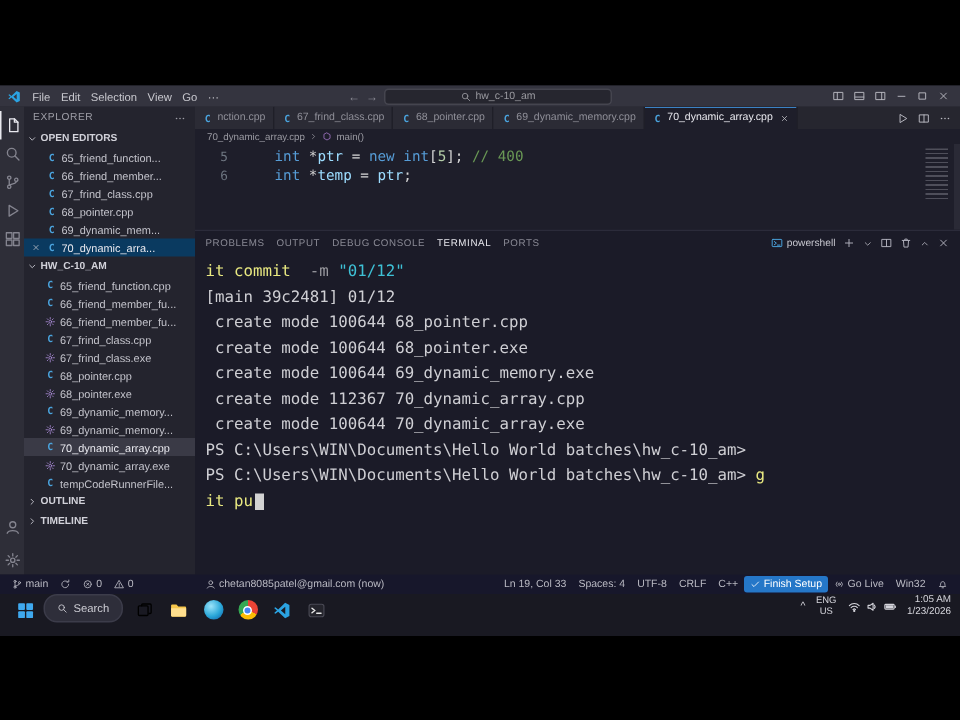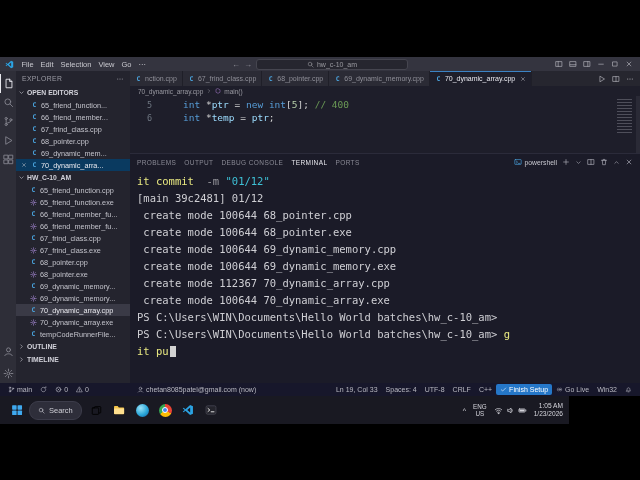--- a/index.html
+++ b/index.html
@@ -95,22 +95,22 @@
           vertical-align:text-bottom;margin-left:1px;}
 
   .statusbar{height:13px;background:#17172b;display:flex;align-items:center;
              font-size:7px;color:#b9b9c2;padding:0 4px;flex:none;}
   .sb-item{display:flex;align-items:center;gap:2px;padding:0 4px;white-space:nowrap;}
   .sb-item.primary{background:#2577c8;color:#fff;border-radius:2px;height:11px;}
   .sb-item.account{margin-left:40px;}
   .sb-right{margin-left:auto;display:flex;align-items:center;}
 
   
-  .taskbar{position:absolute;left:0;top:396px;width:569px;height:28px;
-           background:#191922;display:flex;align-items:center;padding:0 6px;box-sizing:border-box;}
+  .taskbar{position:absolute;left:0;top:396px;width:640px;height:28px;
+           background:#191922;display:flex;align-items:flex-start;padding:0 6px;box-sizing:border-box;}
   .tb-icon{width:21px;height:21px;display:flex;align-items:center;justify-content:center;
            border-radius:4px;margin-right:2px;flex:none;}
   .search-pill{height:17px;background:#2e2e3a;border:1px solid #3c3c4a;border-radius:9px;
                display:flex;align-items:center;gap:4px;padding:0 8px;color:#cfcfd6;
                font-size:7.5px;margin-right:4px;flex:none;}
   .edge-circle{width:13px;height:13px;border-radius:50%;
                background:radial-gradient(circle at 36% 32%,#9be3f9,#2aa7d8 55%,#0c59a4);}
   .chrome-circle{width:13px;height:13px;border-radius:50%;position:relative;
                background:conic-gradient(#ea4335 0 33%,#fbbc05 0 66%,#34a853 0 100%);}
   .chrome-circle::after{content:"";position:absolute;left:3.5px;top:3.5px;width:6px;height:6px;
@@ -315,29 +315,20 @@
             <span class="icon i7">
               <svg viewBox="0 0 16 16" fill="none" stroke="currentColor" stroke-width="1.3" stroke-linecap="round" stroke-linejoin="round">
                 <path d="M4.2 6.4 8 10.2l3.8-3.8"></path>
               </svg>
             </span>
             <span>HW_C-10_AM</span>
           </div>
           <div class="row">
             <span class="cpp-badge">C</span>
             <span>65_friend_function.cpp</span>
-          </div>
-          <div class="row">
-            <span class="icon i7 exe-badge">
-              <svg viewBox="0 0 16 16" fill="none" stroke="currentColor" stroke-width="1.3" stroke-linecap="round" stroke-linejoin="round">
-                <circle cx="8" cy="8" r="2.1"></circle>
-                <path d="M8 1.6v2.2M8 12.2v2.2M1.6 8h2.2M12.2 8h2.2M3.5 3.5l1.5 1.5M11 11l1.5 1.5M12.5 3.5 11 5M5 11l-1.5 1.5"></path>
-              </svg>
-            </span>
-            <span>65_friend_function.exe</span>
           </div>
           <div class="row">
             <span class="cpp-badge">C</span>
             <span>66_friend_member_fu...</span>
           </div>
           <div class="row">
             <span class="icon i7 exe-badge">
               <svg viewBox="0 0 16 16" fill="none" stroke="currentColor" stroke-width="1.3" stroke-linecap="round" stroke-linejoin="round">
                 <circle cx="8" cy="8" r="2.1"></circle>
                 <path d="M8 1.6v2.2M8 12.2v2.2M1.6 8h2.2M12.2 8h2.2M3.5 3.5l1.5 1.5M11 11l1.5 1.5M12.5 3.5 11 5M5 11l-1.5 1.5"></path>
@@ -545,21 +536,20 @@
               </svg>
             </span>
         </div>
       </div>
 
       <div class="terminal" id="terminal">
           <div class="tline"><span class="t-cmd">it commit </span><span class="t-par"> -m </span><span class="t-str">"01/12"</span></div>
           <div class="tline"><span class="t-out">[main 39c2481] 01/12</span></div>
           <div class="tline"><span class="t-out"> create mode 100644 68_pointer.cpp</span></div>
           <div class="tline"><span class="t-out"> create mode 100644 68_pointer.exe</span></div>
-          <div class="tline"><span class="t-out"> create mode 100644 69_dynamic_memory.cpp</span></div>
           <div class="tline"><span class="t-out"> create mode 100644 69_dynamic_memory.exe</span></div>
           <div class="tline"><span class="t-out"> create mode 112367 70_dynamic_array.cpp</span></div>
           <div class="tline"><span class="t-out"> create mode 100644 70_dynamic_array.exe</span></div>
           <div class="tline"><span class="t-out">PS C:\Users\WIN\Documents\Hello World batches\hw_c-10_am&gt;</span></div>
           <div class="tline"><span class="t-out">PS C:\Users\WIN\Documents\Hello World batches\hw_c-10_am&gt; </span><span class="t-cmd">g</span></div>
           <div class="tline"><span class="t-cmd">it pu</span><span class="cursor"></span></div>
         </div>
     </div>
   </div>
 

